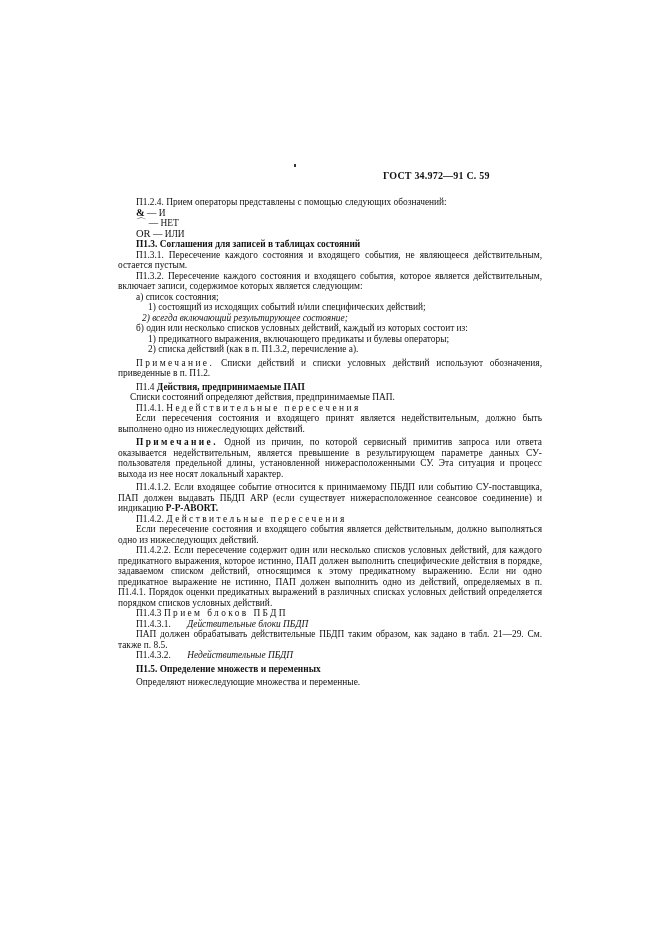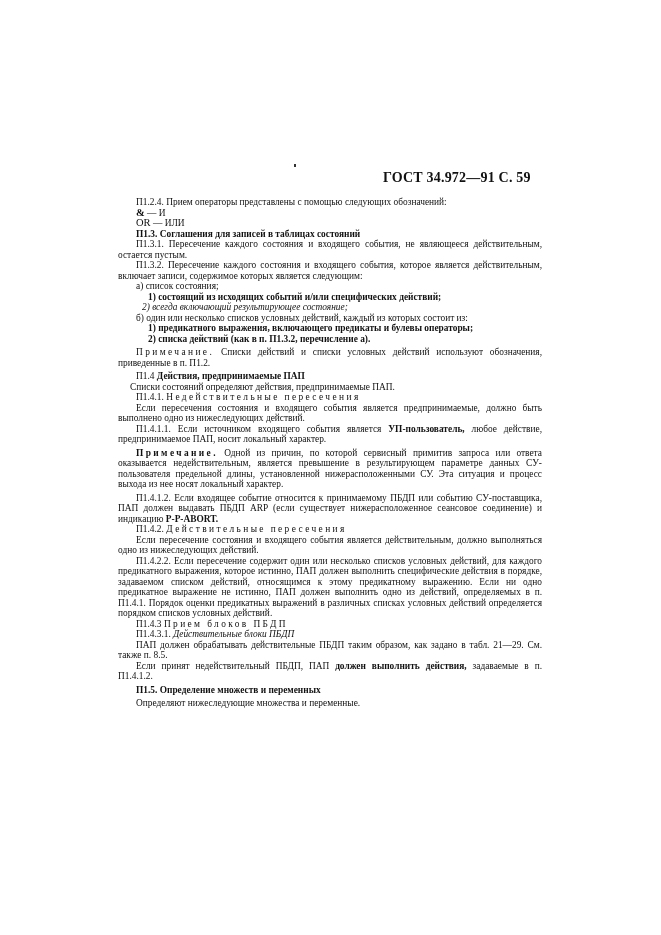--- a/index.html
+++ b/index.html
@@ -1,62 +1,62 @@
 <!DOCTYPE html>
 <html><head>
 <meta charset="utf-8">
 <style>
   html, body { margin: 0; padding: 0; background: #ffffff; }
   body { width: 661px; height: 935px; position: relative; overflow: hidden;
          font-family: "Liberation Serif", "DejaVu Serif", serif; color: #111; }
-  .page-header { position: absolute; left: 383px; top: 170px; font-size: 14px;
+  .page-header { position: absolute; left: 383px; top: 170px; font-size: 10px;
                  font-weight: bold; letter-spacing: 0.2px; white-space: nowrap; }
   .speck { position: absolute; left: 294px; top: 164px; width: 2px; height: 3px; background: #333; }
   .body { position: absolute; left: 118px; top: 197px; width: 424px;
           font-size: 9.4px; line-height: 10.5px; text-align: justify; }
   .body p { margin: 0; }
   .ind { text-indent: 18px; }
   .ind1 { padding-left: 18px; }
-  .ind2 { padding-left: 30px; font-weight: bold; }
+  .ind2 { padding-left: 30px; }
   .ind3 { padding-left: 24px; font-style: italic; }
   .b { font-weight: bold; }
   .sp { letter-spacing: 2.4px; }
-  .it { font-style: italic; }
+  .it { font-style: italic; margin-left: 14px; }
   .gap { margin-top: 3px !important; }
   .sym { font-size: 10.5px; }
 </style>
 </head>
 <body>
 
 <div class="speck"></div>
 <div class="page-header">ГОСТ 34.972—91 С. 59</div>
 
 <div class="body">
   <p class="ind">П1.2.4. Прием операторы представлены с помощью следующих обозначений:</p>
   <p class="ind1"><span class="b sym">&amp;</span> <span>— И</span></p>
+  <p class="ind1"><span class="sym">⌒</span> <span>— НЕТ</span></p>
   <p class="ind1"><span class="sym">OR</span> <span>— ИЛИ</span></p>
   <p class="ind1 b">П1.3. Соглашения для записей в таблицах состояний</p>
   <p class="ind">П1.3.1. Пересечение каждого состояния и входящего события, не являющееся действительным, остается пустым.</p>
   <p class="ind">П1.3.2. Пересечение каждого состояния и входящего события, которое является действительным, включает записи, содержимое которых является следующим:</p>
   <p class="ind1">а) список состояния;</p>
   <p class="ind2">1) состоящий из исходящих событий и/или специфических действий;</p>
   <p class="ind3">2) всегда включающий результирующее состояние;</p>
   <p class="ind">б) один или несколько списков условных действий, каждый из которых состоит из:</p>
   <p class="ind2">1) предикатного выражения, включающего предикаты и булевы операторы;</p>
   <p class="ind2">2) списка действий (как в п. П1.3.2, перечисление а).</p>
   <p class="ind gap"><span class="sp">Примечание.</span><span> Списки действий и списки условных действий используют обозначения, приведенные в п. П1.2.</span></p>
   <p class="ind gap"><span>П1.4 </span><span class="b">Действия, предпринимаемые ПАП</span></p>
   <p class="ind1" style="padding-left:12px">Списки состояний определяют действия, предпринимаемые ПАП.</p>
   <p class="ind"><span>П1.4.1. </span><span class="sp">Недействительные пересечения</span></p>
-  <p class="ind b" style="font-weight:normal">Если пересечения состояния и входящего события является предпринимаемые, должно быть выполнено одно из нижеследующих действий.</p>
-  <p class="ind"><span>П1.4.1.1. Если источником входящего события является </span><span class="b">УП-пользователь,</span><span> любое действие, предпринимаемое ПАП, носит локальный характер.</span></p>
+  <p class="ind b" style="font-weight:normal">Если пересечения состояния и входящего принят является недействительным, должно быть выполнено одно из нижеследующих действий.</p>
   <p class="ind gap"><span class="sp b">Примечание.</span><span> Одной из причин, по которой сервисный примитив запроса или ответа оказывается недействительным, является превышение в результирующем параметре данных СУ-пользователя предельной длины, установленной нижерасположенными СУ. Эта ситуация и процесс выхода из нее носят локальный характер.</span></p>
   <p class="ind gap"><span>П1.4.1.2. Если входящее событие относится к принимаемому ПБДП или событию СУ-поставщика, ПАП должен выдавать ПБДП ARP (если существует нижерасположенное сеансовое соединение) и индикацию </span><span class="b">P-P-ABORT.</span></p>
   <p class="ind"><span>П1.4.2. </span><span class="sp">Действительные пересечения</span></p>
   <p class="ind">Если пересечение состояния и входящего события является действительным, должно выполняться одно из нижеследующих действий.</p>
   <p class="ind">П1.4.2.2. Если пересечение содержит один или несколько списков условных действий, для каждого предикатного выражения, которое истинно, ПАП должен выполнить специфические действия в порядке, задаваемом списком действий, относящимся к этому предикатному выражению. Если ни одно предикатное выражение не истинно, ПАП должен выполнить одно из действий, определяемых в п. П1.4.1. Порядок оценки предикатных выражений в различных списках условных действий определяется порядком списков условных действий.</p>
   <p class="ind"><span>П1.4.3 </span><span class="sp">Прием блоков ПБДП</span></p>
   <p class="ind"><span>П1.4.3.1. </span><span class="it">Действительные блоки ПБДП</span></p>
   <p class="ind">ПАП должен обрабатывать действительные ПБДП таким образом, как задано в табл. 21—29. См. также п. 8.5.</p>
-  <p class="ind"><span>Если принят недействительный ПБДП, ПАП </span><span class="b">должен выполнить действия,</span><span> задаваемые в п. П1.4.1.2.</span></p>
+  <p class="ind"><span>П1.4.3.2. </span><span class="it">Недействительные ПБДП</span></p>
   <p class="ind b gap">П1.5. Определение множеств и переменных</p>
   <p class="ind gap">Определяют нижеследующие множества и переменные.</p>
 </div>
 
 </body></html>

